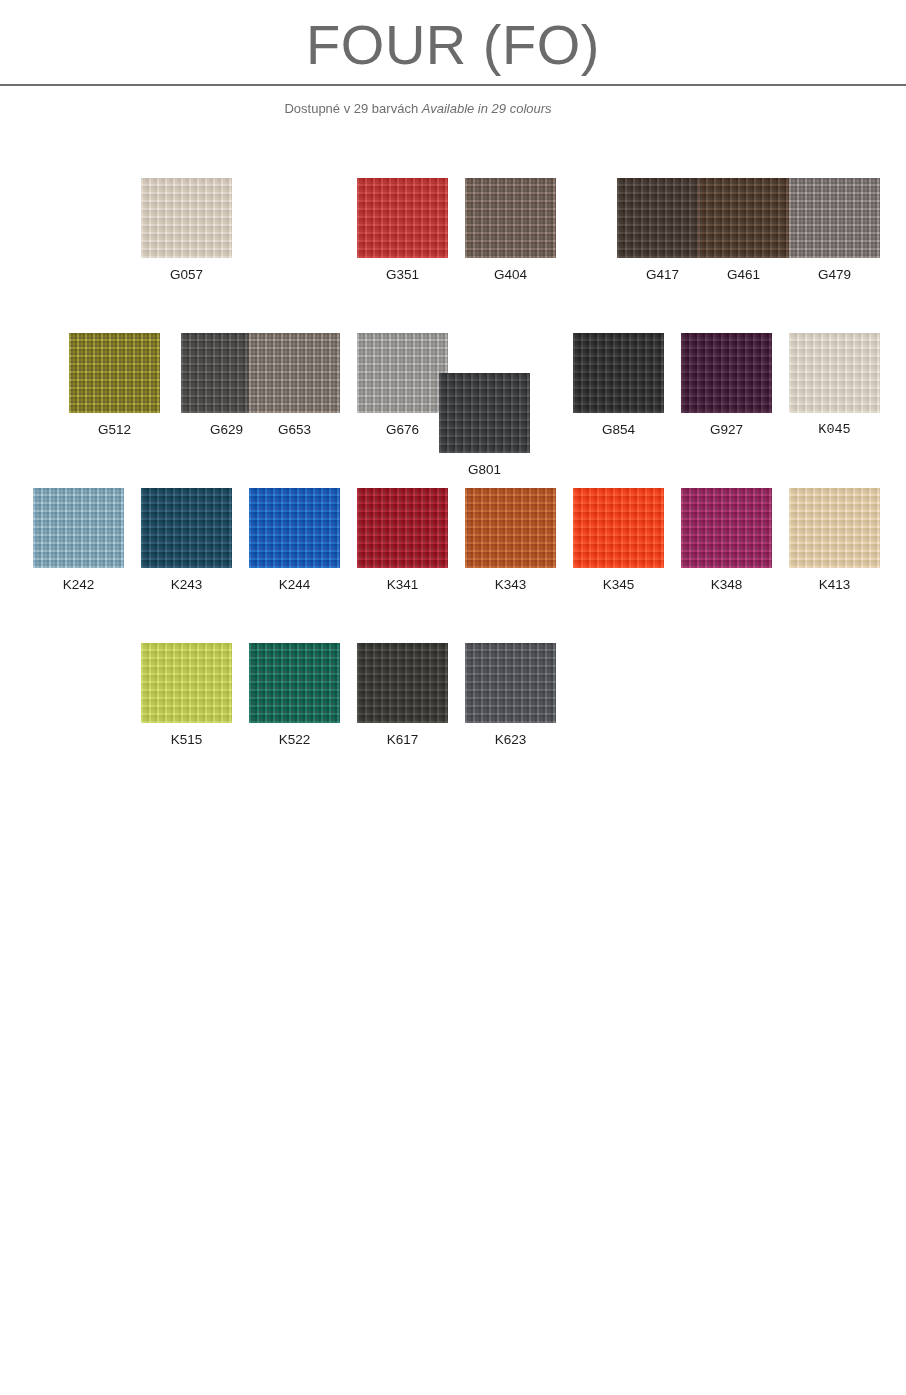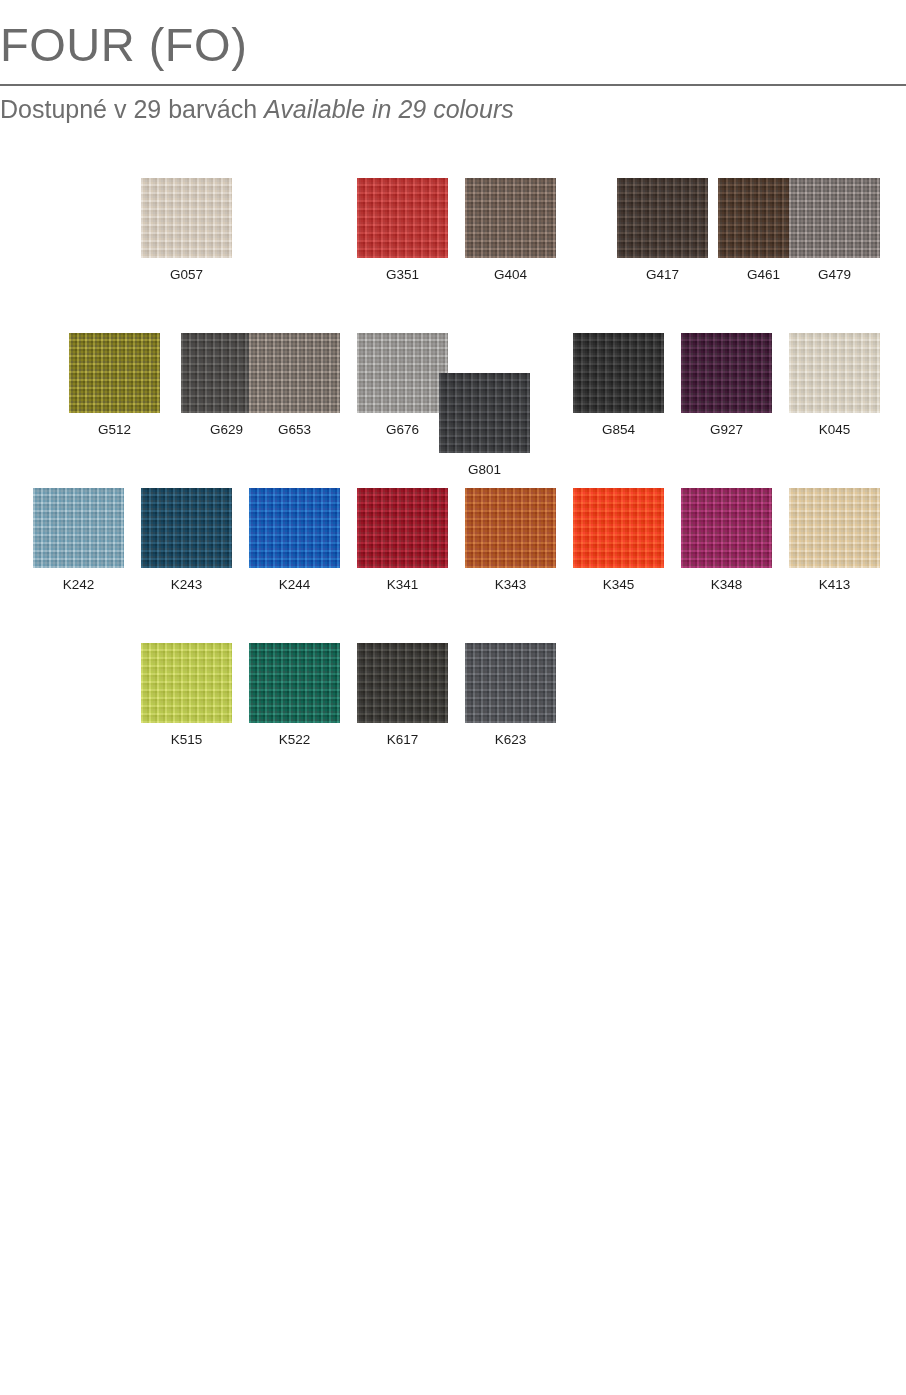--- a/index.html
+++ b/index.html
@@ -19,40 +19,41 @@
   #header-area {
     position: absolute;
     left: 0; top: 0;
     width: 906px;
     height: 140px;
   }
   #page-title {
     position: absolute;
     left: 0; top: 17px;
     width: 906px;
-    text-align: left;
-    font-size: 47px;
+    text-align: center;
+    font-size: 56px;
     font-weight: 400;
     letter-spacing: 0.5px;
     color: #6b6b6b;
     line-height: 56px;
     white-space: nowrap;
   }
   #title-divider {
     position: absolute;
     left: 0; top: 84px;
     width: 906px;
     height: 2px;
     background: #6e6e6e;
   }
   #subtitle {
     position: absolute;
     left: 0; top: 96px;
     width: 836px;
-    font-size: 25px;
+    text-align: center;
+    font-size: 13px;
     color: #6e6e6e;
     line-height: 26px;
     white-space: nowrap;
   }
   #subtitle .cz { font-style: normal; }
   #subtitle .en { font-style: italic; }
 
   
   #swatch-grid {
     position: absolute;
@@ -161,21 +162,21 @@
         <div class="swatch-label">G351</div>
       </div>
       <div class="swatch-cell" style="left: 465px;">
         <div class="swatch-chip" style="background-color: rgb(110, 92, 81);"></div>
         <div class="swatch-label">G404</div>
       </div>
       <div class="swatch-cell" style="left: 573px; padding-left: 44px;">
         <div class="swatch-chip" style="background-color: rgb(64, 51, 44);"></div>
         <div class="swatch-label">G417</div>
       </div>
-      <div class="swatch-cell" style="left: 681px; padding-left: 37px;">
+      <div class="swatch-cell" style="left: 698px;">
         <div class="swatch-chip" style="background-color: rgb(74, 53, 39);"></div>
         <div class="swatch-label">G461</div>
       </div>
       <div class="swatch-cell" style="left: 789px;">
         <div class="swatch-chip" style="background-color: rgb(123, 115, 112);"></div>
         <div class="swatch-label">G479</div>
       </div>
     </div>
     <div class="swatch-row" style="height: 155px;">
       <div class="swatch-cell" style="left: 33px; padding-left: 36px;">
@@ -199,21 +200,21 @@
         <div class="swatch-label">G801</div>
       </div>
       <div class="swatch-cell" style="left: 573px;">
         <div class="swatch-chip" style="background-color: rgb(42, 42, 42);"></div>
         <div class="swatch-label">G854</div>
       </div>
       <div class="swatch-cell" style="left: 681px;">
         <div class="swatch-chip" style="background-color: rgb(61, 23, 51);"></div>
         <div class="swatch-label">G927</div>
       </div>
-      <div class="swatch-cell" style="left: 789px;">
+      <div class="swatch-cell" style="left: 789px; font-family: Liberation Mono, monospace;">
         <div class="swatch-chip" style="background-color: rgb(224, 216, 200);"></div>
         <div class="swatch-label">K045</div>
       </div>
     </div>
     <div class="swatch-row" style="height: 155px;">
       <div class="swatch-cell" style="left: 33px;">
         <div class="swatch-chip" style="background-color: rgb(127, 168, 187);"></div>
         <div class="swatch-label">K242</div>
       </div>
       <div class="swatch-cell" style="left: 141px;">

